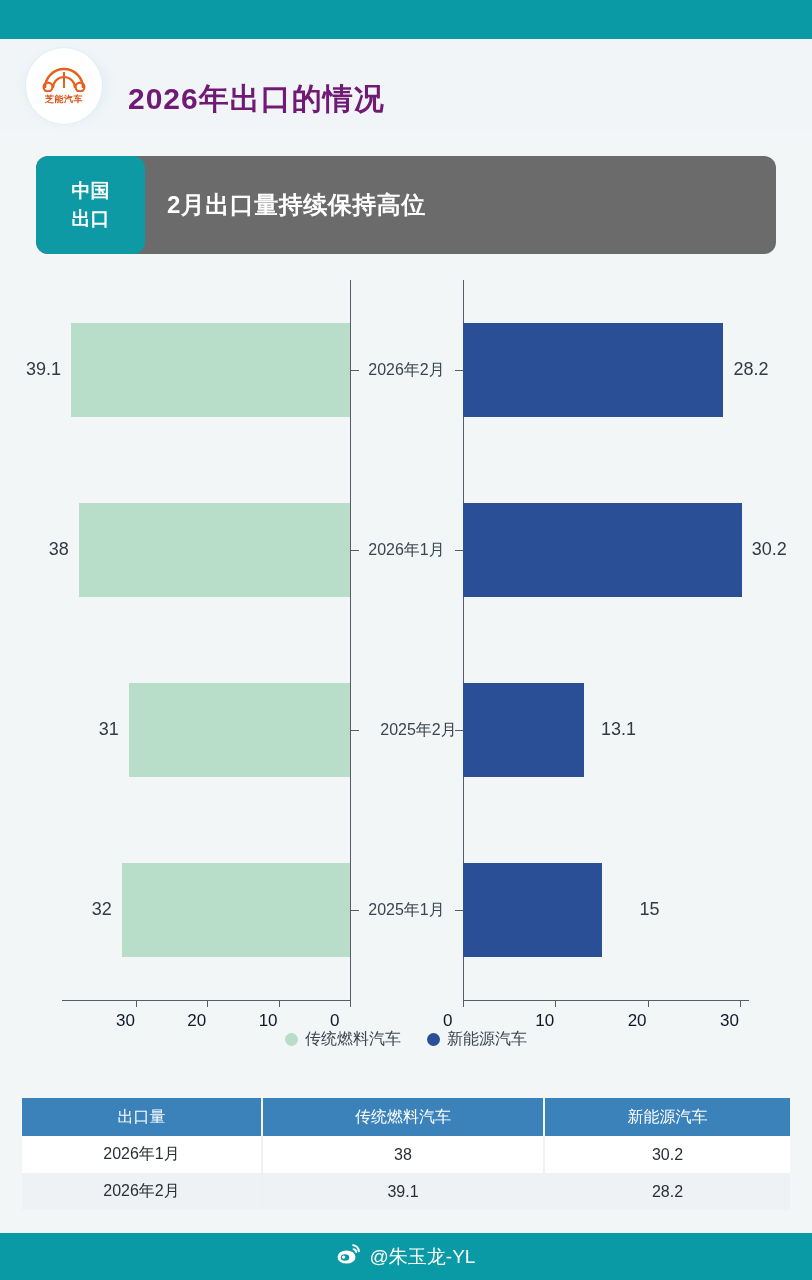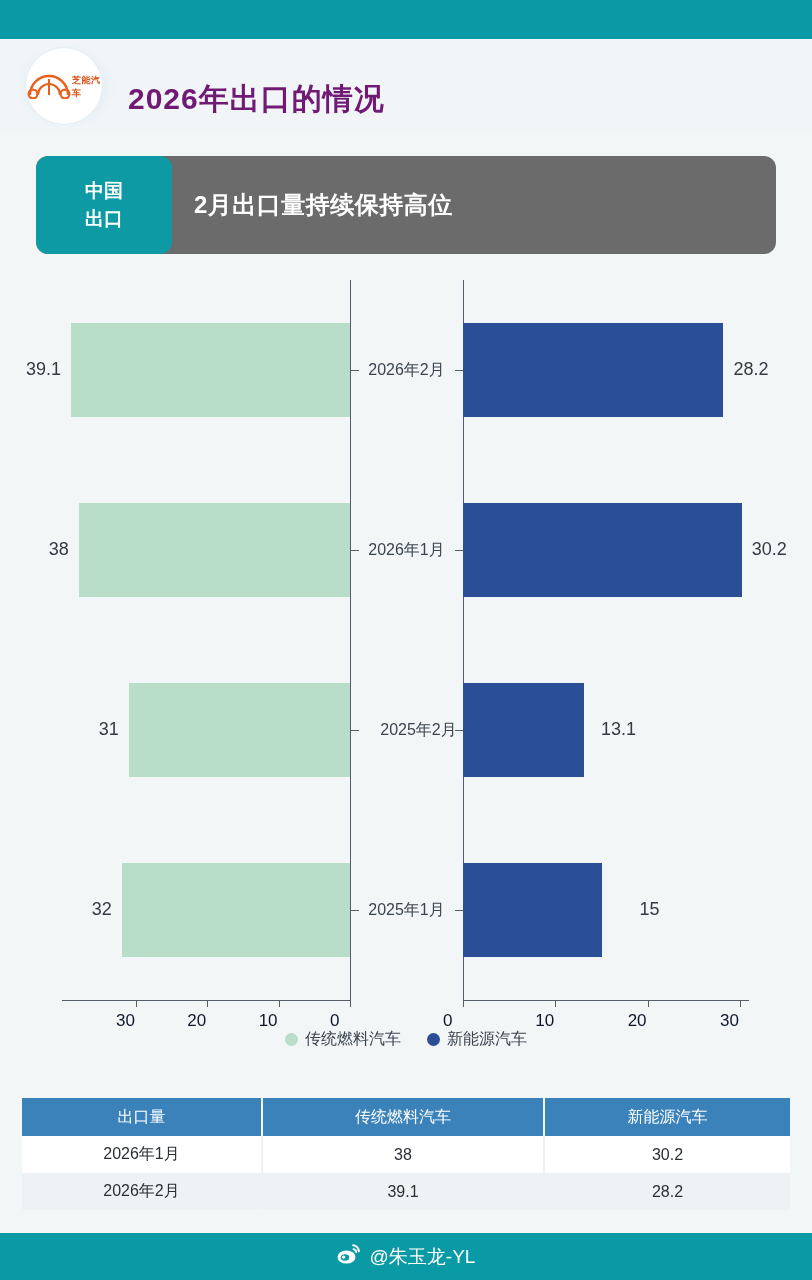--- a/index.html
+++ b/index.html
@@ -10,33 +10,33 @@
     overflow:hidden;position:relative;
   }
   
   .top-strip{position:absolute;left:0;top:0;width:812px;height:39px;background:#0a9aa5;}
 
   
   .header{position:absolute;left:0;top:39px;width:812px;height:92px;background:#f1f5f7;}
   .logo-glow{position:absolute;left:16px;top:5px;width:100px;height:86px;
      background:radial-gradient(ellipse at 50% 50%, #dbeaf5 0%, #e9f1f6 55%, rgba(241,245,247,0) 72%);}
   .logo{position:absolute;left:26px;top:9px;width:76px;height:76px;border-radius:50%;
-     background:#ffffff;box-shadow:0 0 0 1px #e4eef5;display:flex;
+     background:#ffffff;box-shadow:0 0 0 1px #e4eef5;display:flex;flex-direction:column;
      align-items:center;justify-content:center;}
   .logo svg{display:block;}
   .logo-cn{font-size:9px;color:#d8541a;letter-spacing:.5px;margin-top:1px;font-weight:bold;}
   .header-title{position:absolute;left:128px;top:60px;transform:translateY(-50%);
      font-size:30px;font-weight:bold;color:#701a75;letter-spacing:1px;}
   .watermark{position:absolute;right:16px;top:60px;transform:translateY(-50%);
      font-size:31px;font-weight:bold;color:#efc3dd;letter-spacing:2px;font-style:italic;}
 
   
   .subbar{position:absolute;left:36px;top:156px;width:740px;height:98px;
      background:#6b6b6b;border-radius:12px;display:flex;align-items:stretch;overflow:hidden;}
-  .subbar-tag{width:136px;background:#0d9aa5;border-radius:12px;display:flex;flex-direction:column;
+  .subbar-tag{width:109px;background:#0d9aa5;border-radius:12px;display:flex;flex-direction:column;
      align-items:center;justify-content:center;color:#fff;font-size:19px;font-weight:bold;line-height:1.45;}
   .subbar-text{flex:1;display:flex;align-items:center;padding-left:22px;color:#ffffff;
      font-size:24px;font-weight:bold;letter-spacing:.5px;}
 
   
   .chart{position:absolute;left:0;top:270px;width:812px;height:790px;}
   .axis-line{position:absolute;background:#555d66;}
   .bar{position:absolute;}
   .bar.left{background:#b8ddc8;}
   .bar.right{background:#2a4f96;}

